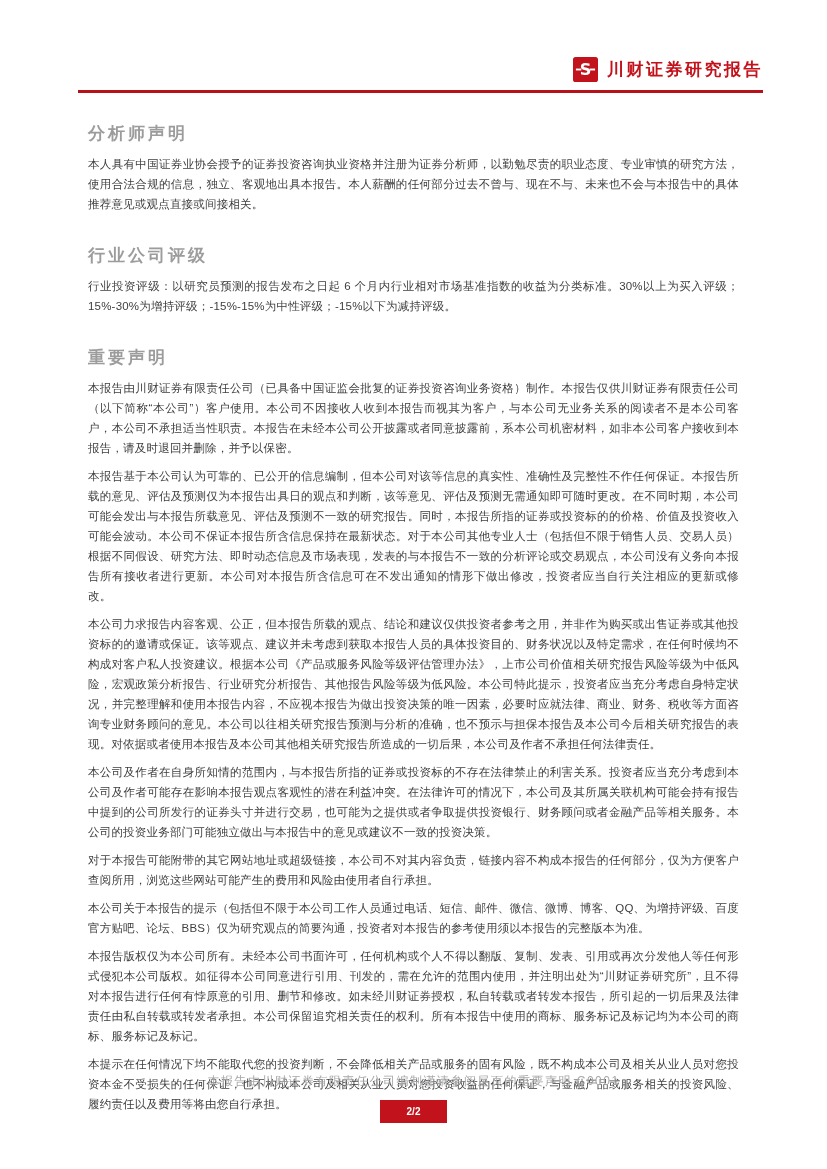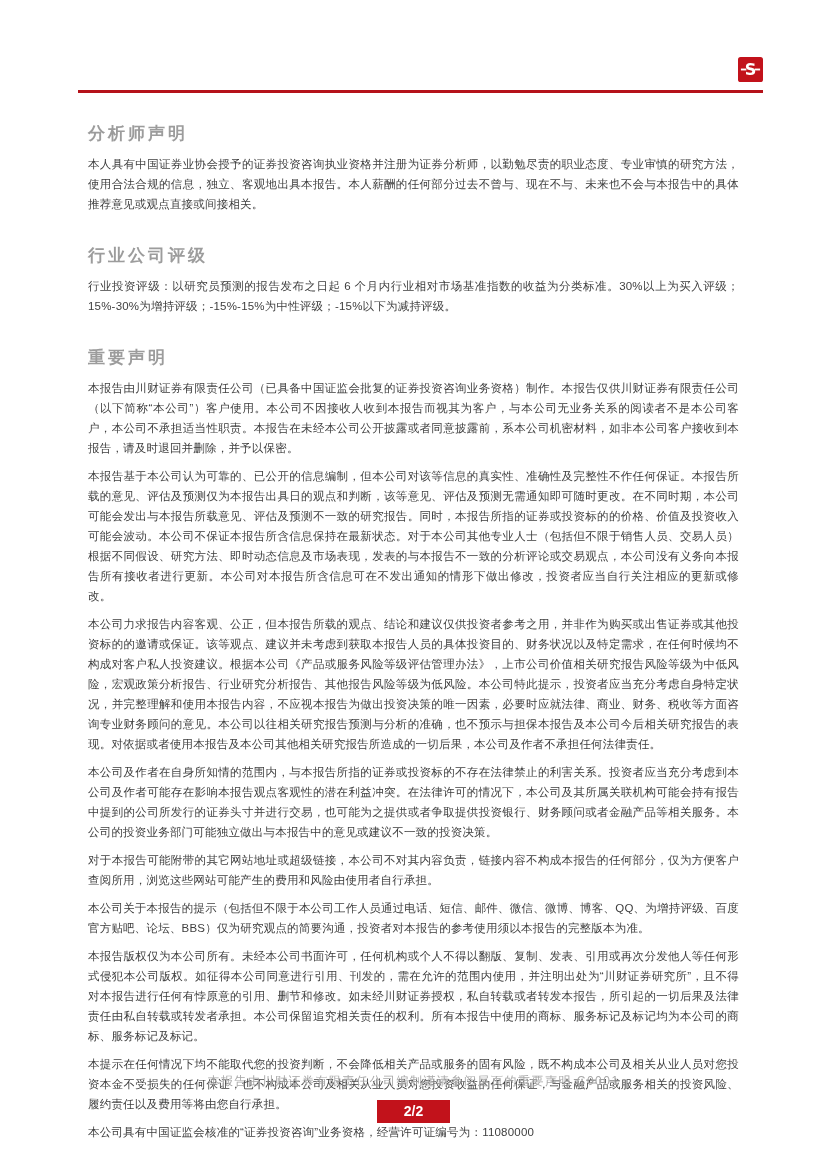--- a/index.html
+++ b/index.html
@@ -47,37 +47,38 @@
     position:absolute; left:0; right:0; bottom:46px;
     text-align:center;
   }
   .footer-note {
     margin:16px 0 10px 0;
     font-size:12px; color:#A8A8A8; letter-spacing:1.5px;
   }
   .page-badge {
     display:inline-block;
     background:#C2121B; color:#ffffff;
-    font-size:14px; font-weight:bold;
+    font-size:10px; font-weight:bold;
     line-height:15px; padding:4px 27px;
   }
 </style>
 </head>
 <body>
 
 <div class="page">
 
   <header>
     <div class="brand">
       <svg class="logo" viewBox="0 0 24 24" aria-hidden="true">
         <rect width="24" height="24" rx="2.5" fill="#C2121B"></rect>
         <text x="12" y="17.6" text-anchor="middle" font-size="15.5" font-weight="bold" fill="#ffffff" font-family="DejaVu Sans, sans-serif">S</text>
         <rect x="2.8" y="11.1" width="5.2" height="1.8" fill="#ffffff"></rect>
         <rect x="16" y="11.1" width="5.2" height="1.8" fill="#ffffff"></rect>
       </svg>
+      <span class="brand-text">川财证券研究报告</span>
     </div>
     <div class="header-rule"></div>
   </header>
 
   <main>
 
     <section>
       <h2 class="sec">分析师声明</h2>
       <p class="body-par">本人具有中国证券业协会授予的证券投资咨询执业资格并注册为证券分析师，以勤勉尽责的职业态度、专业审慎的研究方法，使用合法合规的信息，独立、客观地出具本报告。本人薪酬的任何部分过去不曾与、现在不与、未来也不会与本报告中的具体推荐意见或观点直接或间接相关。</p>
     </section>
@@ -90,21 +91,20 @@
     <section>
       <h2 class="sec">重要声明</h2>
       <p class="body-par">本报告由川财证券有限责任公司（已具备中国证监会批复的证券投资咨询业务资格）制作。本报告仅供川财证券有限责任公司（以下简称“本公司”）客户使用。本公司不因接收人收到本报告而视其为客户，与本公司无业务关系的阅读者不是本公司客户，本公司不承担适当性职责。本报告在未经本公司公开披露或者同意披露前，系本公司机密材料，如非本公司客户接收到本报告，请及时退回并删除，并予以保密。</p>
       <p class="body-par">本报告基于本公司认为可靠的、已公开的信息编制，但本公司对该等信息的真实性、准确性及完整性不作任何保证。本报告所载的意见、评估及预测仅为本报告出具日的观点和判断，该等意见、评估及预测无需通知即可随时更改。在不同时期，本公司可能会发出与本报告所载意见、评估及预测不一致的研究报告。同时，本报告所指的证券或投资标的的价格、价值及投资收入可能会波动。本公司不保证本报告所含信息保持在最新状态。对于本公司其他专业人士（包括但不限于销售人员、交易人员）根据不同假设、研究方法、即时动态信息及市场表现，发表的与本报告不一致的分析评论或交易观点，本公司没有义务向本报告所有接收者进行更新。本公司对本报告所含信息可在不发出通知的情形下做出修改，投资者应当自行关注相应的更新或修改。</p>
       <p class="body-par">本公司力求报告内容客观、公正，但本报告所载的观点、结论和建议仅供投资者参考之用，并非作为购买或出售证券或其他投资标的的邀请或保证。该等观点、建议并未考虑到获取本报告人员的具体投资目的、财务状况以及特定需求，在任何时候均不构成对客户私人投资建议。根据本公司《产品或服务风险等级评估管理办法》，上市公司价值相关研究报告风险等级为中低风险，宏观政策分析报告、行业研究分析报告、其他报告风险等级为低风险。本公司特此提示，投资者应当充分考虑自身特定状况，并完整理解和使用本报告内容，不应视本报告为做出投资决策的唯一因素，必要时应就法律、商业、财务、税收等方面咨询专业财务顾问的意见。本公司以往相关研究报告预测与分析的准确，也不预示与担保本报告及本公司今后相关研究报告的表现。对依据或者使用本报告及本公司其他相关研究报告所造成的一切后果，本公司及作者不承担任何法律责任。</p>
       <p class="body-par">本公司及作者在自身所知情的范围内，与本报告所指的证券或投资标的不存在法律禁止的利害关系。投资者应当充分考虑到本公司及作者可能存在影响本报告观点客观性的潜在利益冲突。在法律许可的情况下，本公司及其所属关联机构可能会持有报告中提到的公司所发行的证券头寸并进行交易，也可能为之提供或者争取提供投资银行、财务顾问或者金融产品等相关服务。本公司的投资业务部门可能独立做出与本报告中的意见或建议不一致的投资决策。</p>
       <p class="body-par">对于本报告可能附带的其它网站地址或超级链接，本公司不对其内容负责，链接内容不构成本报告的任何部分，仅为方便客户查阅所用，浏览这些网站可能产生的费用和风险由使用者自行承担。</p>
       <p class="body-par">本公司关于本报告的提示（包括但不限于本公司工作人员通过电话、短信、邮件、微信、微博、博客、QQ、为增持评级、百度官方贴吧、论坛、BBS）仅为研究观点的简要沟通，投资者对本报告的参考使用须以本报告的完整版本为准。</p>
       <p class="body-par">本报告版权仅为本公司所有。未经本公司书面许可，任何机构或个人不得以翻版、复制、发表、引用或再次分发他人等任何形式侵犯本公司版权。如征得本公司同意进行引用、刊发的，需在允许的范围内使用，并注明出处为“川财证券研究所”，且不得对本报告进行任何有悖原意的引用、删节和修改。如未经川财证券授权，私自转载或者转发本报告，所引起的一切后果及法律责任由私自转载或转发者承担。本公司保留追究相关责任的权利。所有本报告中使用的商标、服务标记及标记均为本公司的商标、服务标记及标记。</p>
       <p class="body-par">本提示在任何情况下均不能取代您的投资判断，不会降低相关产品或服务的固有风险，既不构成本公司及相关从业人员对您投资本金不受损失的任何保证，也不构成本公司及相关从业人员对您投资收益的任何保证，与金融产品或服务相关的投资风险、履约责任以及费用等将由您自行承担。</p>
-      <p class="body-par">本公司具有中国证监会核准的“证券投资咨询”业务资格，经营许可证编号为：11080000</p>
     </section>
 
   </main>
 
   <footer class="footer">
     <p class="footer-note">本报告由川财证券有限责任公司编制谨请参阅尾页的重要声明 C0001</p>
     <div class="page-badge">2/2</div>
   </footer>
 
 </div>

